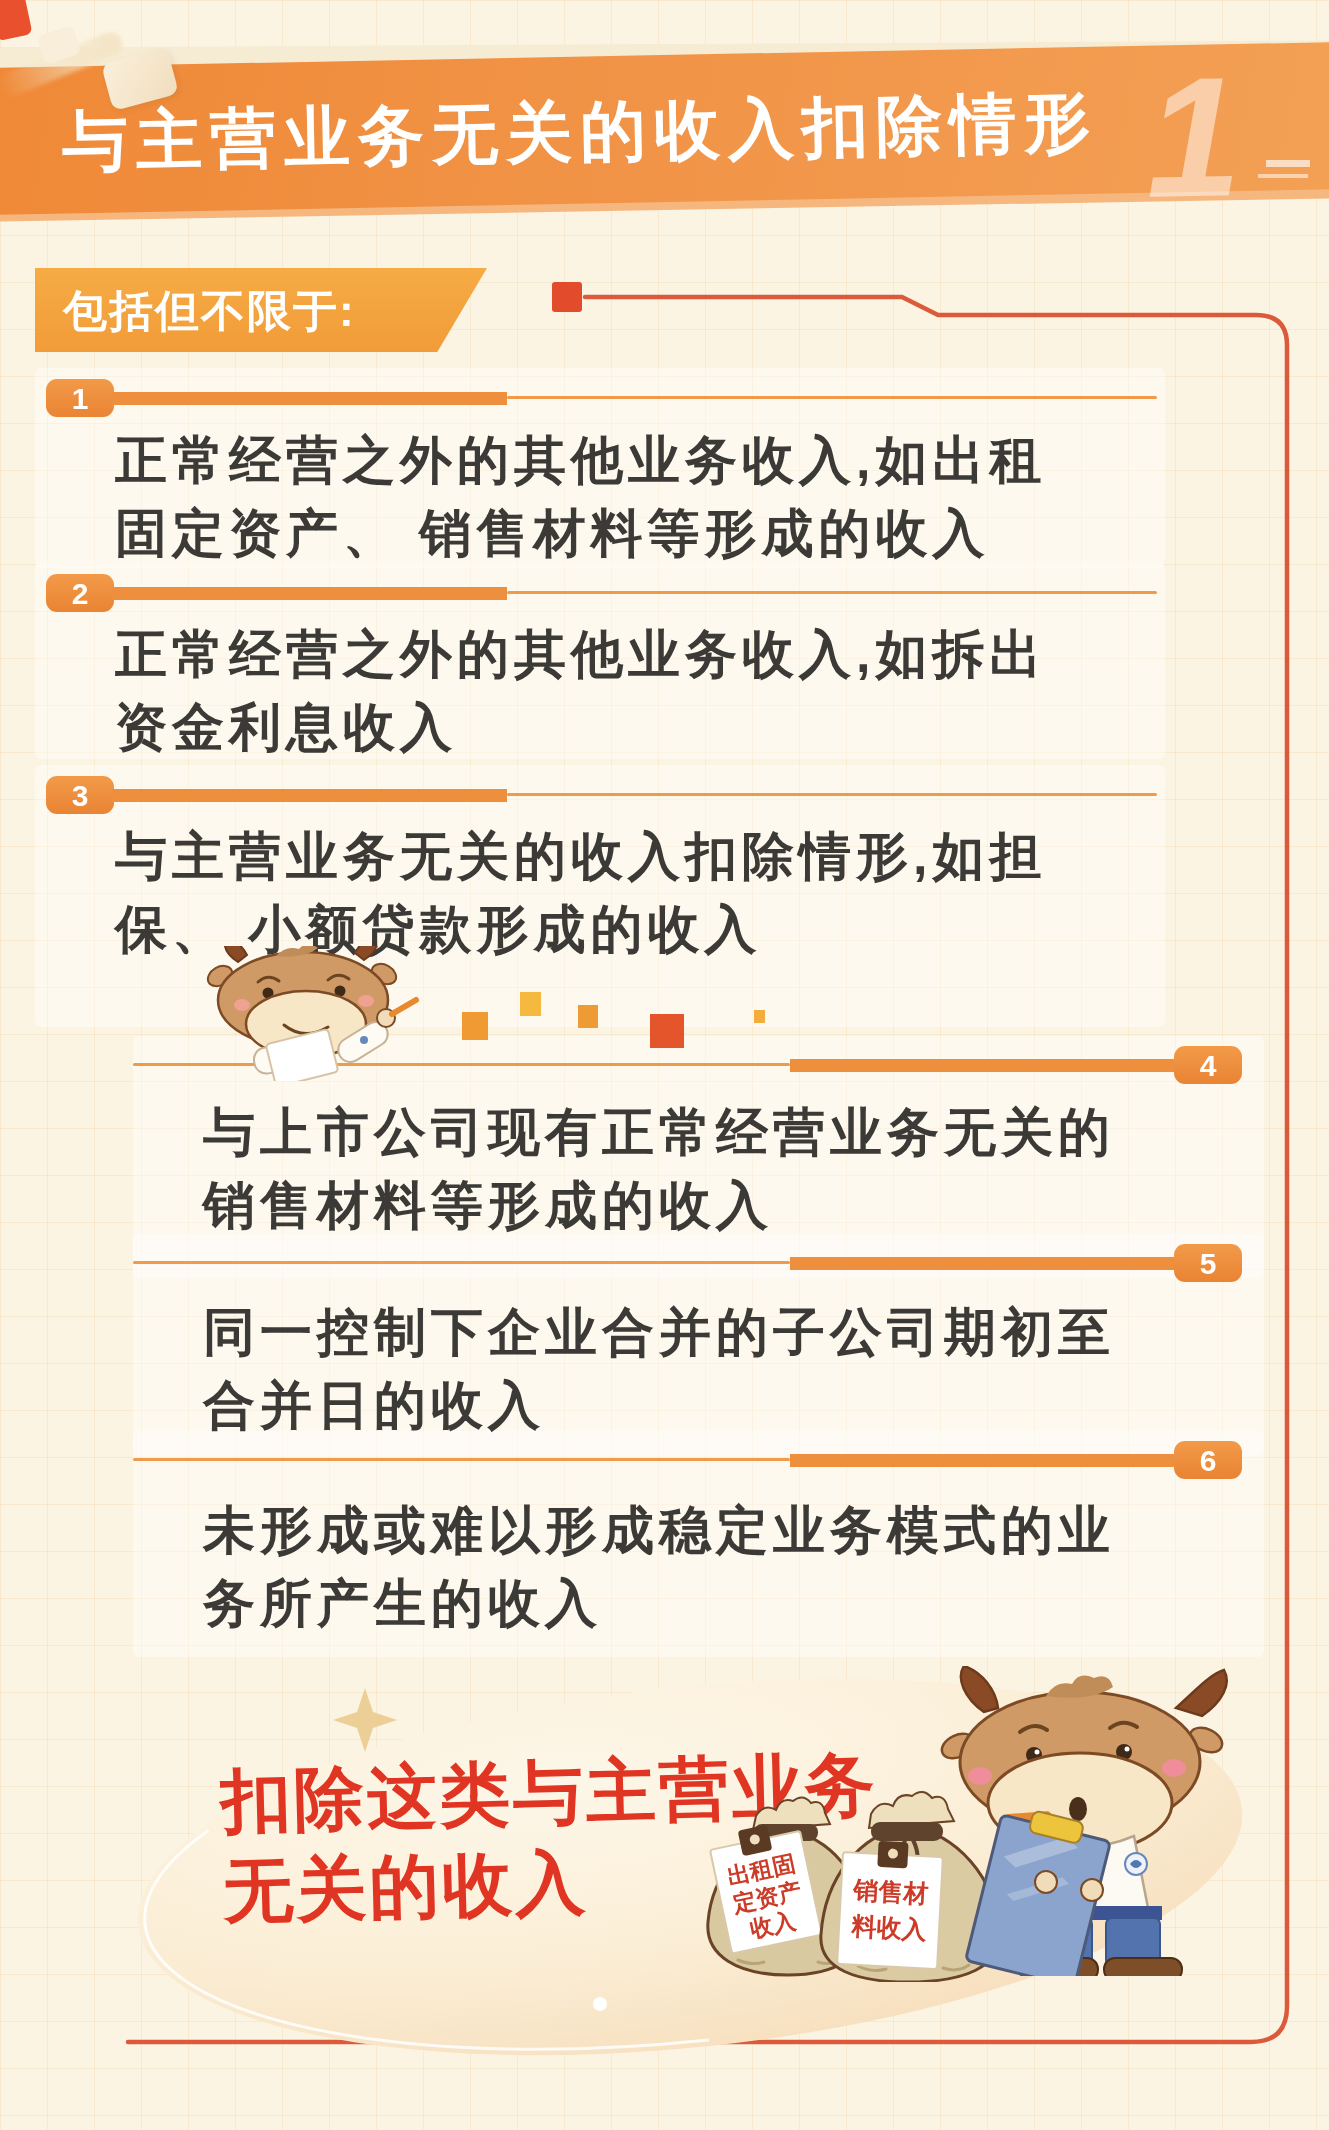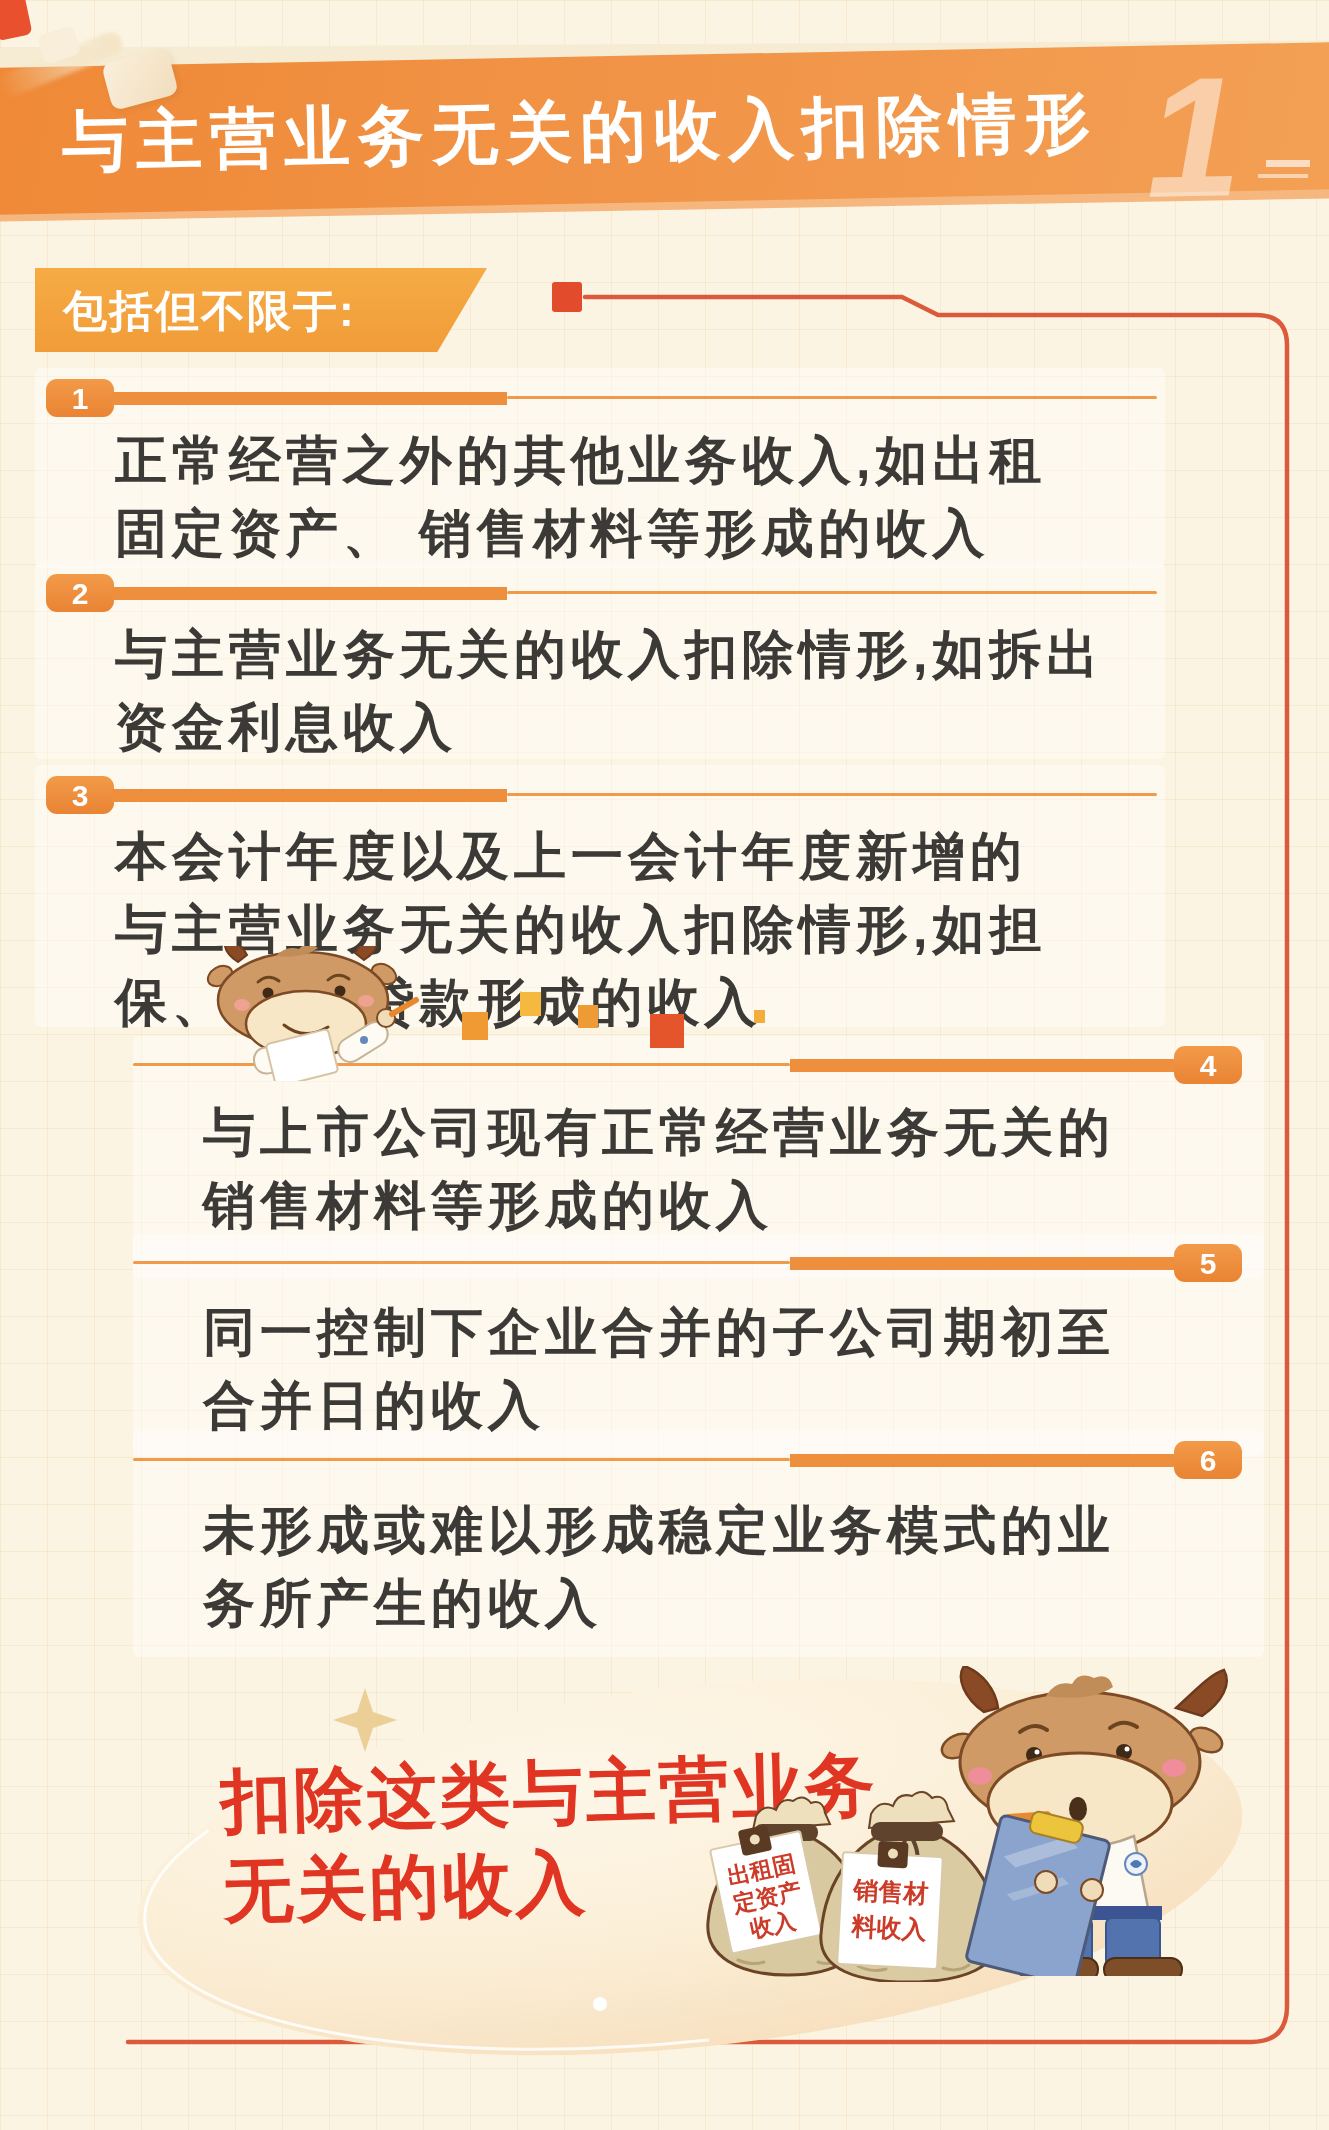--- a/index.html
+++ b/index.html
@@ -104,30 +104,29 @@
     <div class="itext" style="top:45px">
       <div>正常经营之外的其他业务收入,如出租</div>
       <div>固定资产、 销售材料等形成的收入</div>
     </div>
   </div>
   <div class="item" style="top:574px">
     <div class="badge">2</div>
     <div class="bar"></div>
     <div class="thin"></div>
     <div class="itext" style="top:44px">
-      <div>与主营业务无关的收入扣除情形,如拆出</div>
+      <div>正常经营之外的其他业务收入,如拆出</div>
       <div>资金利息收入</div>
     </div>
   </div>
   <div class="item" style="top:776px">
     <div class="badge">3</div>
     <div class="bar"></div>
     <div class="thin"></div>
     <div class="itext" style="top:44px">
-      <div>本会计年度以及上一会计年度新增的</div>
       <div>与主营业务无关的收入扣除情形,如担</div>
       <div>保、 小额贷款形成的收入</div>
     </div>
   </div>
 
   <div class="item right" style="top:1046px">
     <div class="badge">4</div>
     <div class="thin"></div>
     <div class="bar"></div>
     <div class="itext" style="top:50px">

